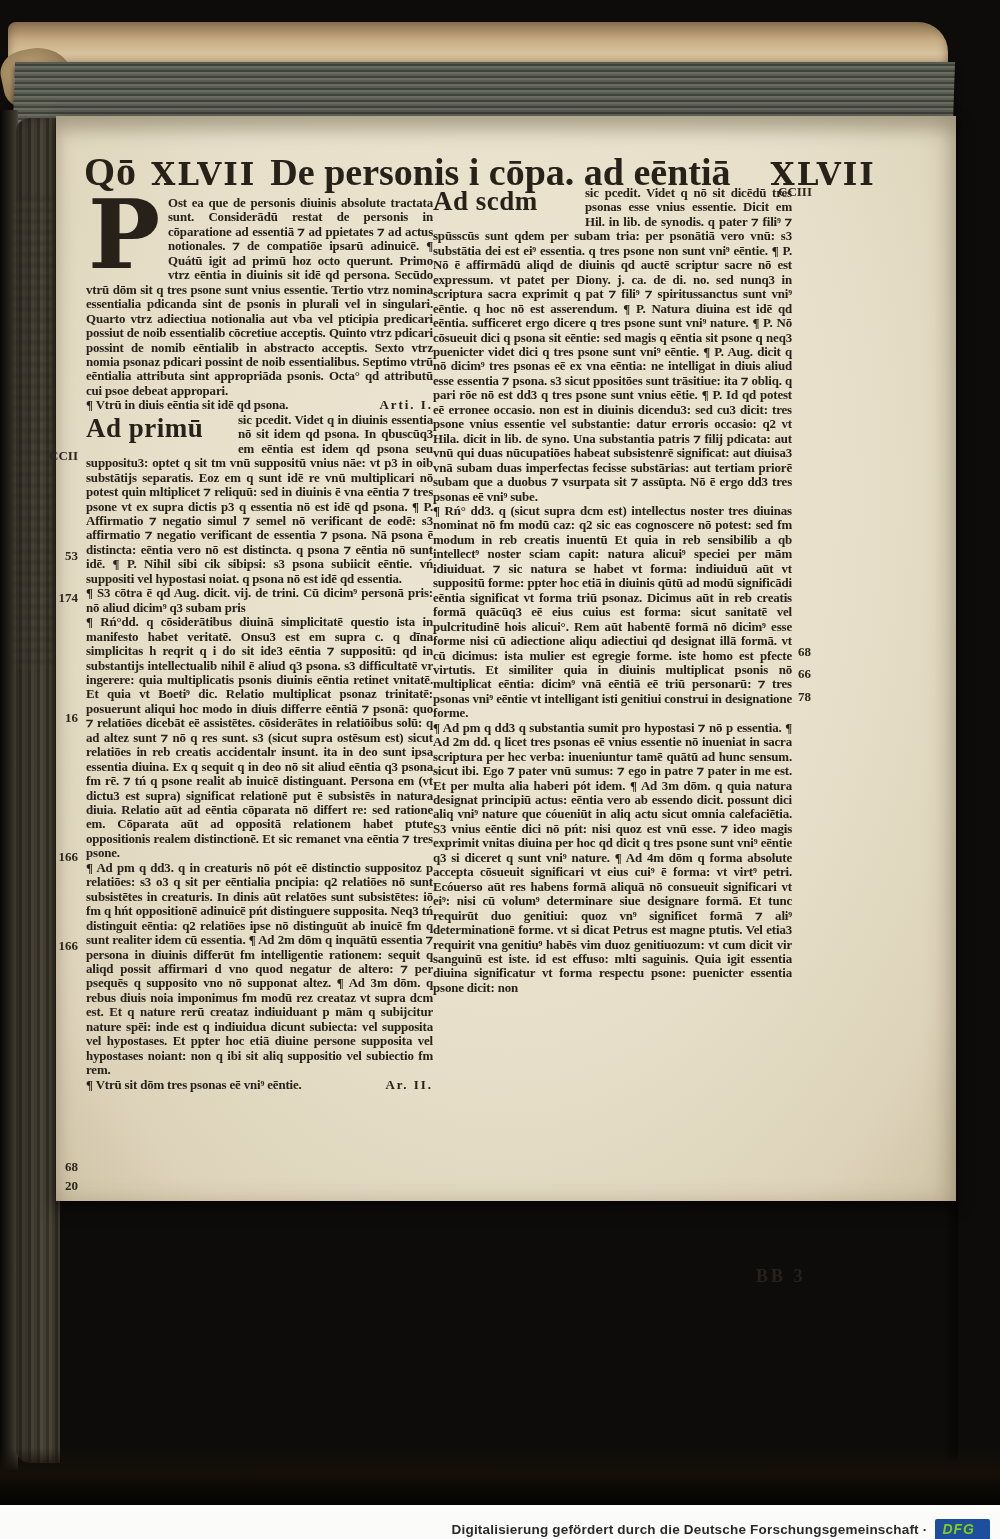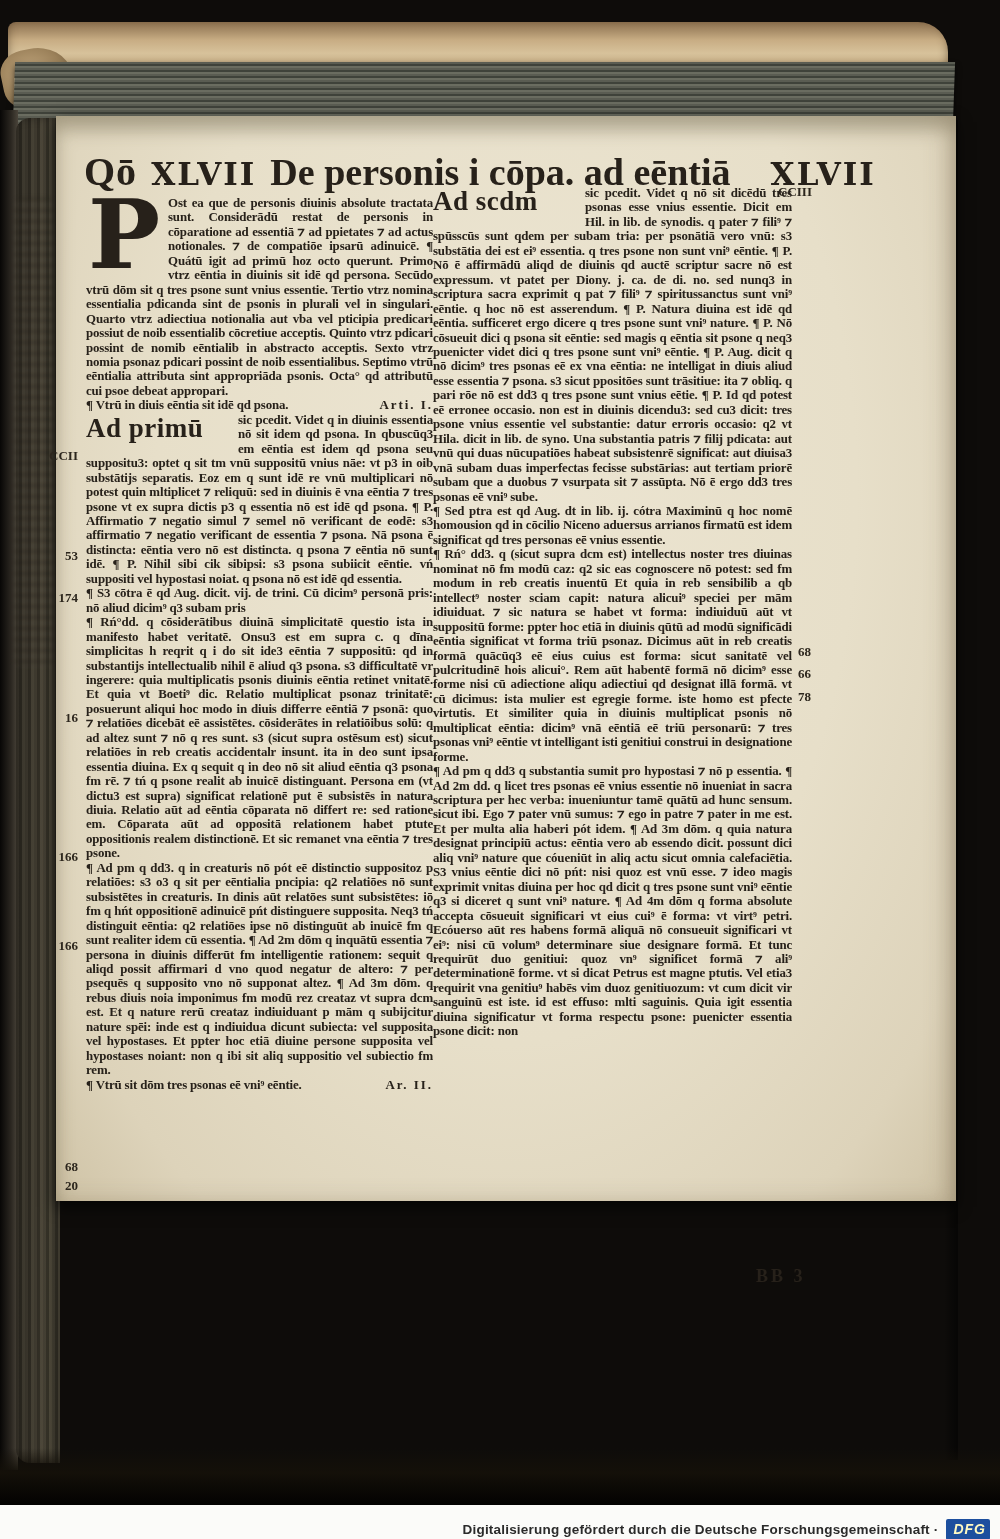--- a/index.html
+++ b/index.html
@@ -106,22 +106,22 @@
   }
   
   .footer-bar{
     position:absolute;left:0;top:1505px;width:1000px;height:49px;background:#fbfbf9;
     display:flex;align-items:center;justify-content:flex-end;gap:8px;
     padding-right:10px;box-sizing:border-box;
     font-family:"Liberation Sans",sans-serif;
   }
   .footer-credit{font-size:13.5px;font-weight:bold;color:#2b2b2b;letter-spacing:.2px;}
   .dfg-logo{
-    background:#1d4f9e;color:#fef9c3;font-weight:bold;font-style:italic;
-    font-size:14px;padding:2px 4px 3px 7px;border-radius:2px;
+    background:#1d4f9e;color:#84cc16;font-weight:bold;font-style:italic;
+    font-size:14px;padding:2px 15px 3px 7px;border-radius:2px;
     font-family:"Liberation Sans",sans-serif;letter-spacing:1px;
   }
 </style>
 </head>
 <body>
 
 <div class="photo-bg"></div>
 <div class="headband"></div>
 <div class="headcap"></div>
 <div class="page-stack-top"></div>
@@ -171,21 +171,20 @@
     <div class="qline">
       <span>¶ Vtrū sit dōm tres psonas eē vni⁹ eēntie.</span>
       <span class="ref">Ar. II.</span>
     </div>
   </div>
 
   <div class="col col-right">
     <p>
       <span class="headword">Ad scdm</span><span>sic pcedit. Videt q nō sit dicēdū tres psonas esse vnius essentie. Dicit em Hil. in lib. de synodis. q pater ⁊ fili⁹ ⁊ spūsscūs sunt qdem per subam tria: per psonātiā vero vnū: s3 substātia dei est ei⁹ essentia. q tres psone non sunt vni⁹ eēntie. ¶ P. Nō ē affirmādū aliqd de diuinis qd auctē scriptur sacre nō est expressum. vt patet per Diony. j. ca. de di. no. sed nunq3 in scriptura sacra exprimit q pat ⁊ fili⁹ ⁊ spiritussanctus sunt vni⁹ eēntie. q hoc nō est asserendum. ¶ P. Natura diuina est idē qd eēntia. sufficeret ergo dicere q tres psone sunt vni⁹ nature. ¶ P. Nō cōsueuit dici q psona sit eēntie: sed magis q eēntia sit psone q neq3 puenicter videt dici q tres psone sunt vni⁹ eēntie. ¶ P. Aug. dicit q nō dicim⁹ tres psonas eē ex vna eēntia: ne intelligat in diuis aliud esse essentia ⁊ psona. s3 sicut ppositōes sunt trāsitiue: ita ⁊ obliq. q pari rōe nō est dd3 q tres psone sunt vnius eētie. ¶ P. Id qd potest eē erronee occasio. non est in diuinis dicendu3: sed cu3 dicit: tres psone vnius essentie vel substantie: datur erroris occasio: q2 vt Hila. dicit in lib. de syno. Una substantia patris ⁊ filij pdicata: aut vnū qui duas nūcupatiōes habeat subsistenrē significat: aut diuisa3 vnā subam duas imperfectas fecisse substārias: aut tertiam priorē subam que a duobus ⁊ vsurpata sit ⁊ assūpta. Nō ē ergo dd3 tres psonas eē vni⁹ sube.</span>
     </p>
-    <p>¶ Sed ptra est qd Aug. dt in lib. ij. cótra Maximinū q hoc nomē homousion qd in cōcilio Niceno aduersus arrianos firmatū est idem significat qd tres personas eē vnius essentie.</p>
     <p>¶ Rń° dd3. q (sicut supra dcm est) intellectus noster tres diuinas nominat nō fm modū caz: q2 sic eas cognoscere nō potest: sed fm modum in reb creatis inuentū Et quia in reb sensibilib a qb intellect⁹ noster sciam capit: natura alicui⁹ speciei per mām idiuiduat. ⁊ sic natura se habet vt forma: indiuiduū aūt vt suppositū forme: ppter hoc etiā in diuinis qūtū ad modū significādi eēntia significat vt forma triū psonaz. Dicimus aūt in reb creatis formā quācūq3 eē eius cuius est forma: sicut sanitatē vel pulcritudinē hois alicui°. Rem aūt habentē formā nō dicim⁹ esse forme nisi cū adiectione aliqu adiectiui qd designat illā formā. vt cū dicimus: ista mulier est egregie forme. iste homo est pfecte virtutis. Et similiter quia in diuinis multiplicat psonis nō multiplicat eēntia: dicim⁹ vnā eēntiā eē triū personarū: ⁊ tres psonas vni⁹ eēntie vt intelligant isti genitiui construi in designatione forme.</p>
     <p>¶ Ad pm q dd3 q substantia sumit pro hypostasi ⁊ nō p essentia. ¶ Ad 2m dd. q licet tres psonas eē vnius essentie nō inueniat in sacra scriptura per hec verba: inueniuntur tamē quātū ad hunc sensum. sicut ibi. Ego ⁊ pater vnū sumus: ⁊ ego in patre ⁊ pater in me est. Et per multa alia haberi pót idem. ¶ Ad 3m dōm. q quia natura designat principiū actus: eēntia vero ab essendo dicit. possunt dici aliq vni⁹ nature que cóueniūt in aliq actu sicut omnia calefaciētia. S3 vnius eēntie dici nō pńt: nisi quoz est vnū esse. ⁊ ideo magis exprimit vnitas diuina per hoc qd dicit q tres psone sunt vni⁹ eēntie q3 si diceret q sunt vni⁹ nature. ¶ Ad 4m dōm q forma absolute accepta cōsueuit significari vt eius cui⁹ ē forma: vt virt⁹ petri. Ecóuerso aūt res habens formā aliquā nō consueuit significari vt ei⁹: nisi cū volum⁹ determinare siue designare formā. Et tunc requirūt duo genitiui: quoz vn⁹ significet formā ⁊ ali⁹ determinationē forme. vt si dicat Petrus est magne ptutis. Vel etia3 requirit vna genitiu⁹ habēs vim duoz genitiuozum: vt cum dicit vir sanguinū est iste. id est effuso: mlti saguinis. Quia igit essentia diuina significatur vt forma respectu psone: puenicter essentia psone dicit: non</p>
   </div>
 
   <div class="signature">BB 3</div>
 </div>
 
 <div class="bottom-shadow"></div>
 
 <div class="footer-bar">

